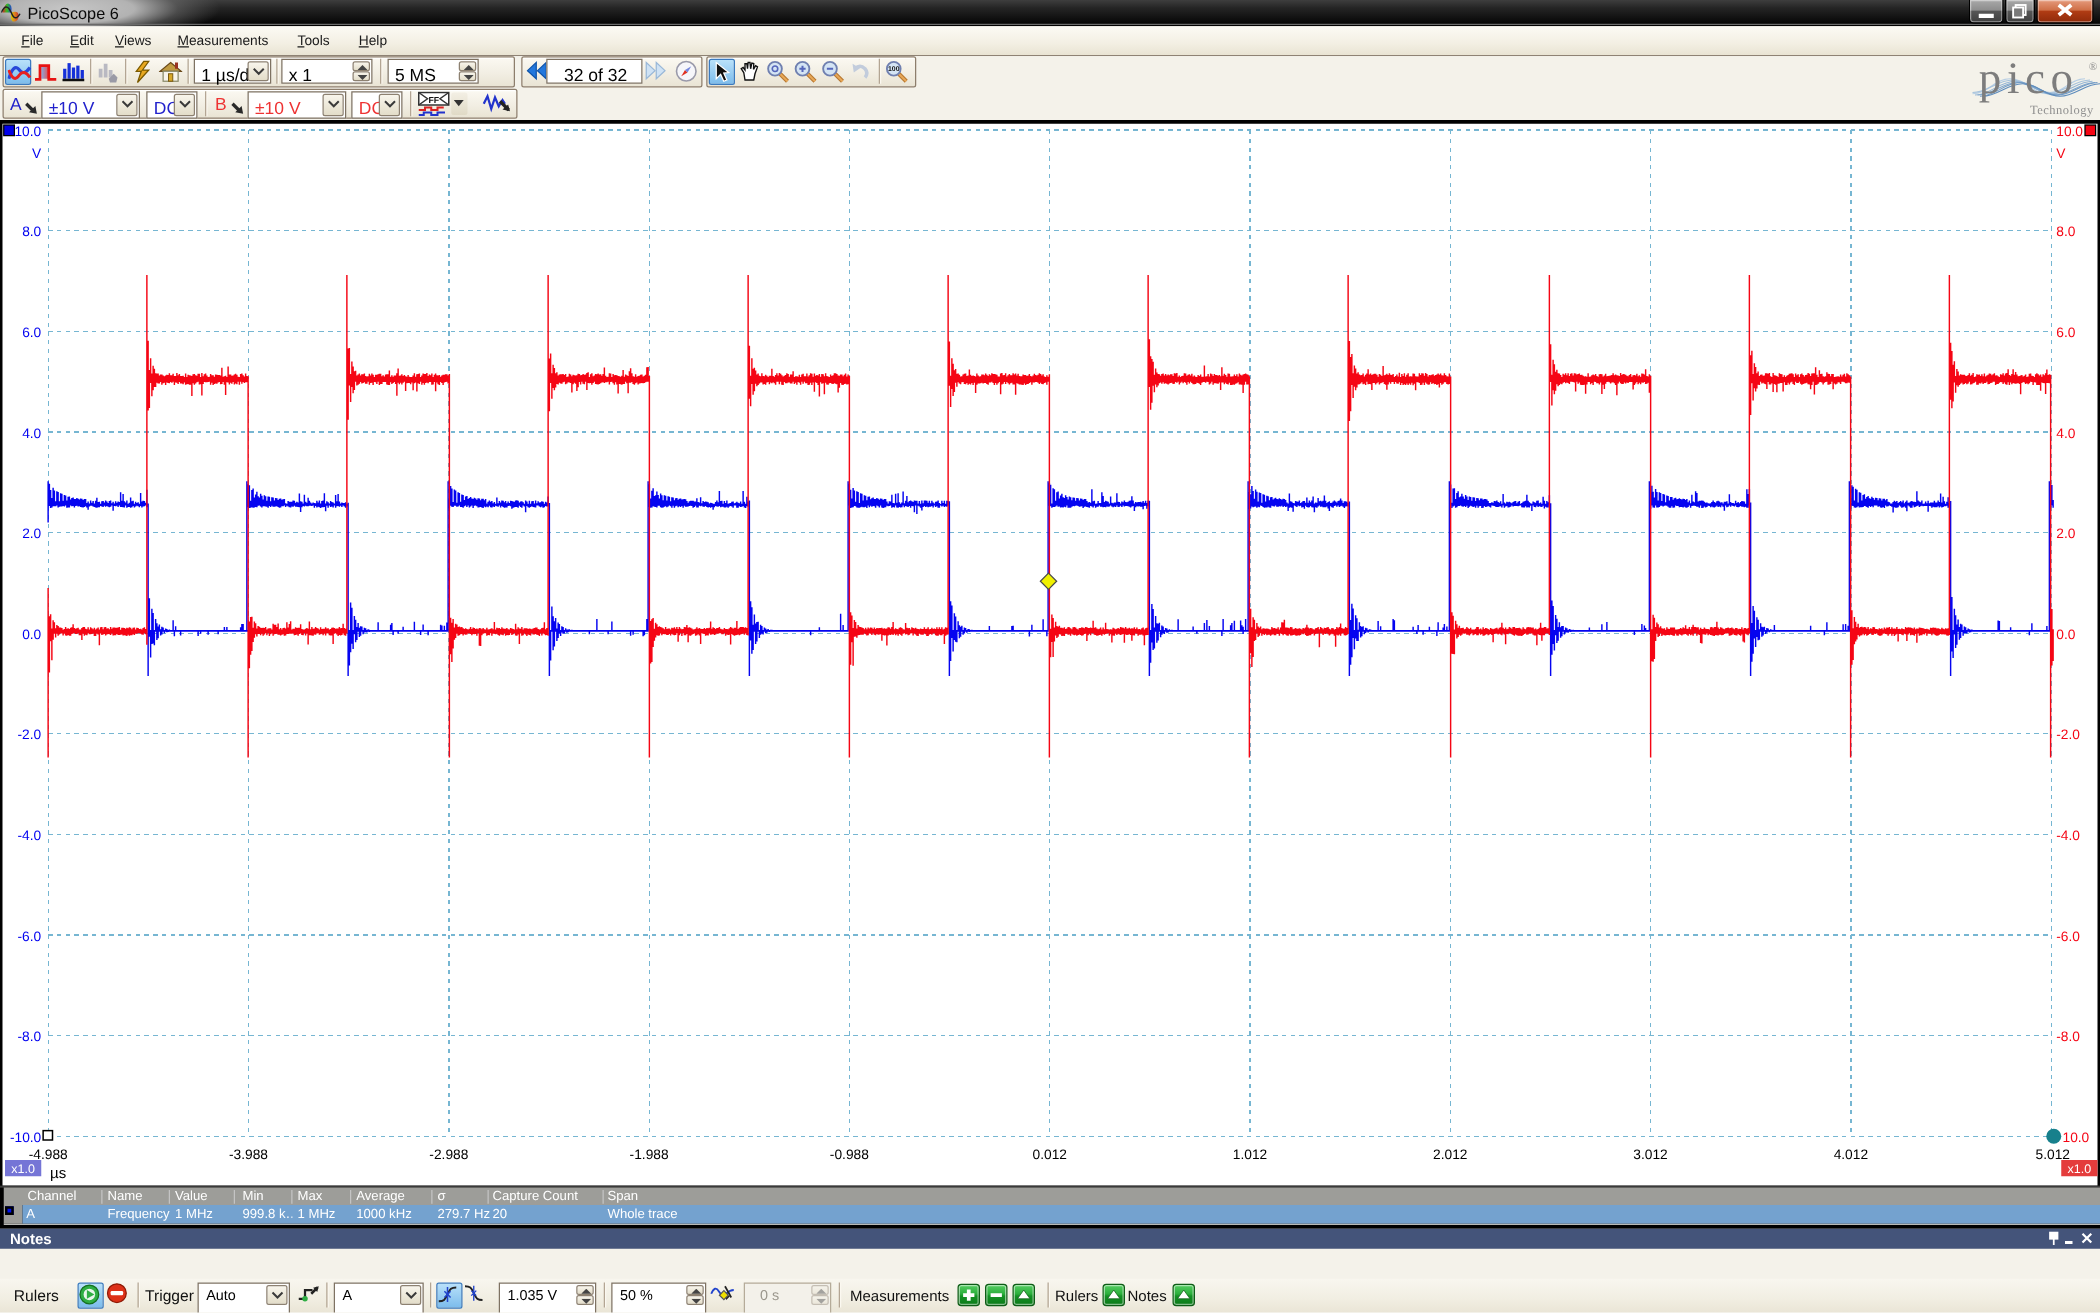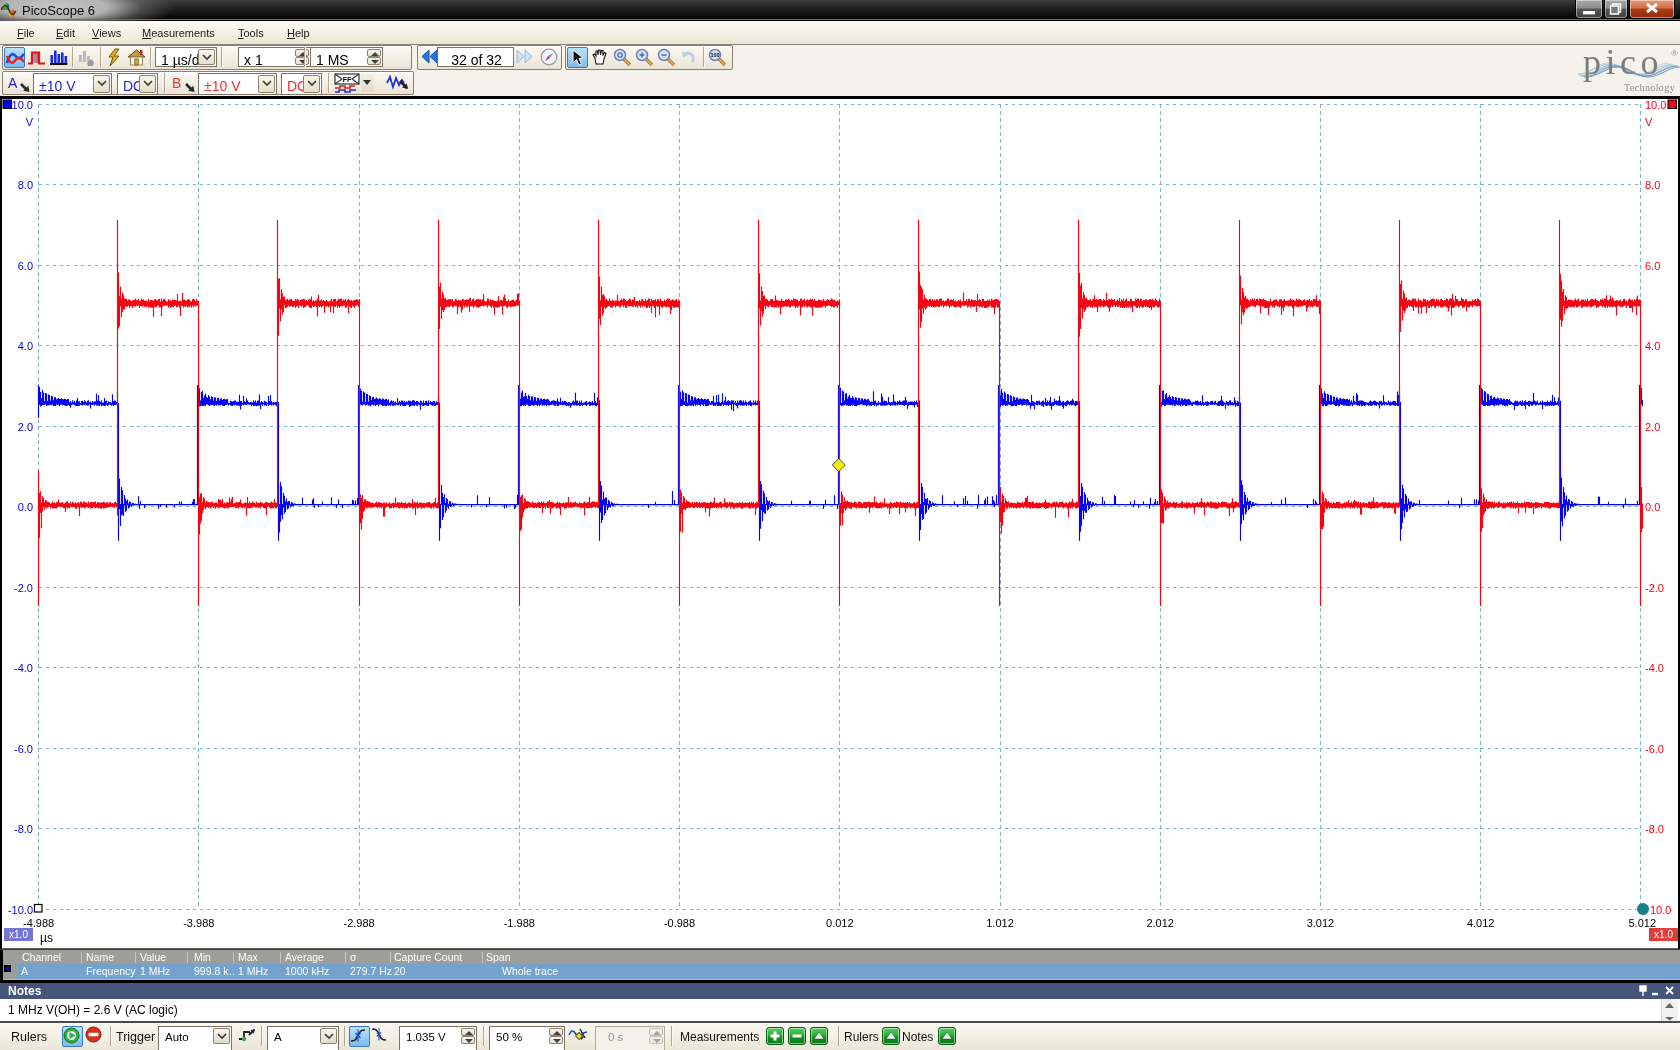--- a/index.html
+++ b/index.html
@@ -181,38 +181,38 @@
       <div class="tsep" style="left:150px"></div>
       <div class="combo" style="left:155px;width:62px">
         <span class="txt" style="color:#000">1 µs/div</span>
         <div class="cbtn">
           <svg width="10" height="7">
             <polyline points="1,1 5,5 9,1" fill="none" stroke="#3a3a3a" stroke-width="1.6"></polyline>
           </svg>
         </div>
       </div>
       <div class="tsep" style="left:221px"></div>
-      <div class="combo" style="left:238px;width:73px;background:#fff;border-color:#7e7262">
+      <div class="combo" style="left:225px;width:73px;background:#fff;border-color:#7e7262">
         <span class="txt" style="color:#000">x 1</span>
         <div class="spin" style="right:1px">
           <div class="u">
             <svg width="8" height="5">
               <polygon points="4,0 8,4 0,4" fill="#444"></polygon>
             </svg>
           </div>
           <div class="d">
             <svg width="8" height="5">
               <polygon points="0,0 8,0 4,4" fill="#444"></polygon>
             </svg>
           </div>
         </div>
       </div>
       <div class="tsep" style="left:304px"></div>
       <div class="combo" style="left:310px;width:73px;background:#fff;border-color:#7e7262">
-        <span class="txt" style="color:#000">1 MS</span>
+        <span class="txt" style="color:#000">5 MS</span>
         <div class="spin" style="right:1px">
           <div class="u">
             <svg width="8" height="5">
               <polygon points="4,0 8,4 0,4" fill="#444"></polygon>
             </svg>
           </div>
           <div class="d">
             <svg width="8" height="5">
               <polygon points="0,0 8,0 4,4" fill="#444"></polygon>
             </svg>
@@ -470,43 +470,36 @@
       <div id="measgut"></div>
       <div id="measrow">
         <span class="c" style="left:3px">A</span>
         <span class="c" style="left:68px">Frequency</span>
         <span class="c" style="left:122px">1 MHz</span>
         <span class="c" style="left:176px"><span style="display:inline-block;width:40px;overflow:hidden">999.8 k…</span></span>
         <span class="c" style="left:220px">1 MHz</span>
         <span class="c" style="left:267px">1000 kHz</span>
         <span class="c" style="left:332px">279.7 Hz</span>
         <span class="c" style="left:376px">20</span>
-        <span class="c" style="left:484px">Whole trace</span>
+        <span class="c" style="left:468px">Whole trace</span>
       </div>
       <div id="measlight"></div>
       <div style="position:absolute;left:4px;top:15px;width:7px;height:7px;background:#0010f0;border:2px solid #000"></div>
     </div>
     <div id="noteshdr">
       <b>Notes</b>
       <svg width="40" height="14" style="position:absolute;right:2px;top:2px">
         <g stroke="#fff" stroke-width="1.4" fill="none">
           <rect x="2" y="1" width="6" height="5" fill="#fff"></rect>
           <line x1="5" y1="6" x2="5" y2="11"></line>
           <line x1="14" y1="9" x2="20" y2="9" stroke-width="2.4"></line>
           <path d="M28,2 L35,9 M35,2 L28,9" stroke-width="1.8"></path>
         </g>
       </svg>
     </div>
-    <div id="notesbody">
-      <span class="t">1 MHz V(OH) = 2.6 V (AC logic)</span>
-      <div id="nscroll"><svg width="15" height="22">
-          <polygon points="7.5,4 12,9 3,9" fill="#666"></polygon>
-          <polygon points="3,18 12,18 7.5,21.5" fill="#666"></polygon>
-        </svg></div>
-    </div>
     <div id="status">
       <span class="lbl" style="left:11px">Rulers</span>
       <div class="sbtn sel" style="left:62px"><svg width="17" height="17" viewBox="0 0 17 17">
 <circle cx="8.5" cy="8.5" r="7.5" fill="#2fae44" stroke="#15701f" stroke-width="1"></circle>
 <circle cx="8.5" cy="8.5" r="4.6" fill="#eaf6ec"></circle>
 <polygon points="6.5,5 12.5,8.5 6.5,12" fill="#2fae44"></polygon>
         </svg></div>
       <div class="sbtn" style="left:85px"><svg width="17" height="17" viewBox="0 0 17 17">
 <circle cx="8.5" cy="8.5" r="7.5" fill="#dd3018" stroke="#8e1a06" stroke-width="1"></circle>
 <rect x="3.5" y="6.8" width="10" height="3.4" rx="1" fill="#fff"></rect>

